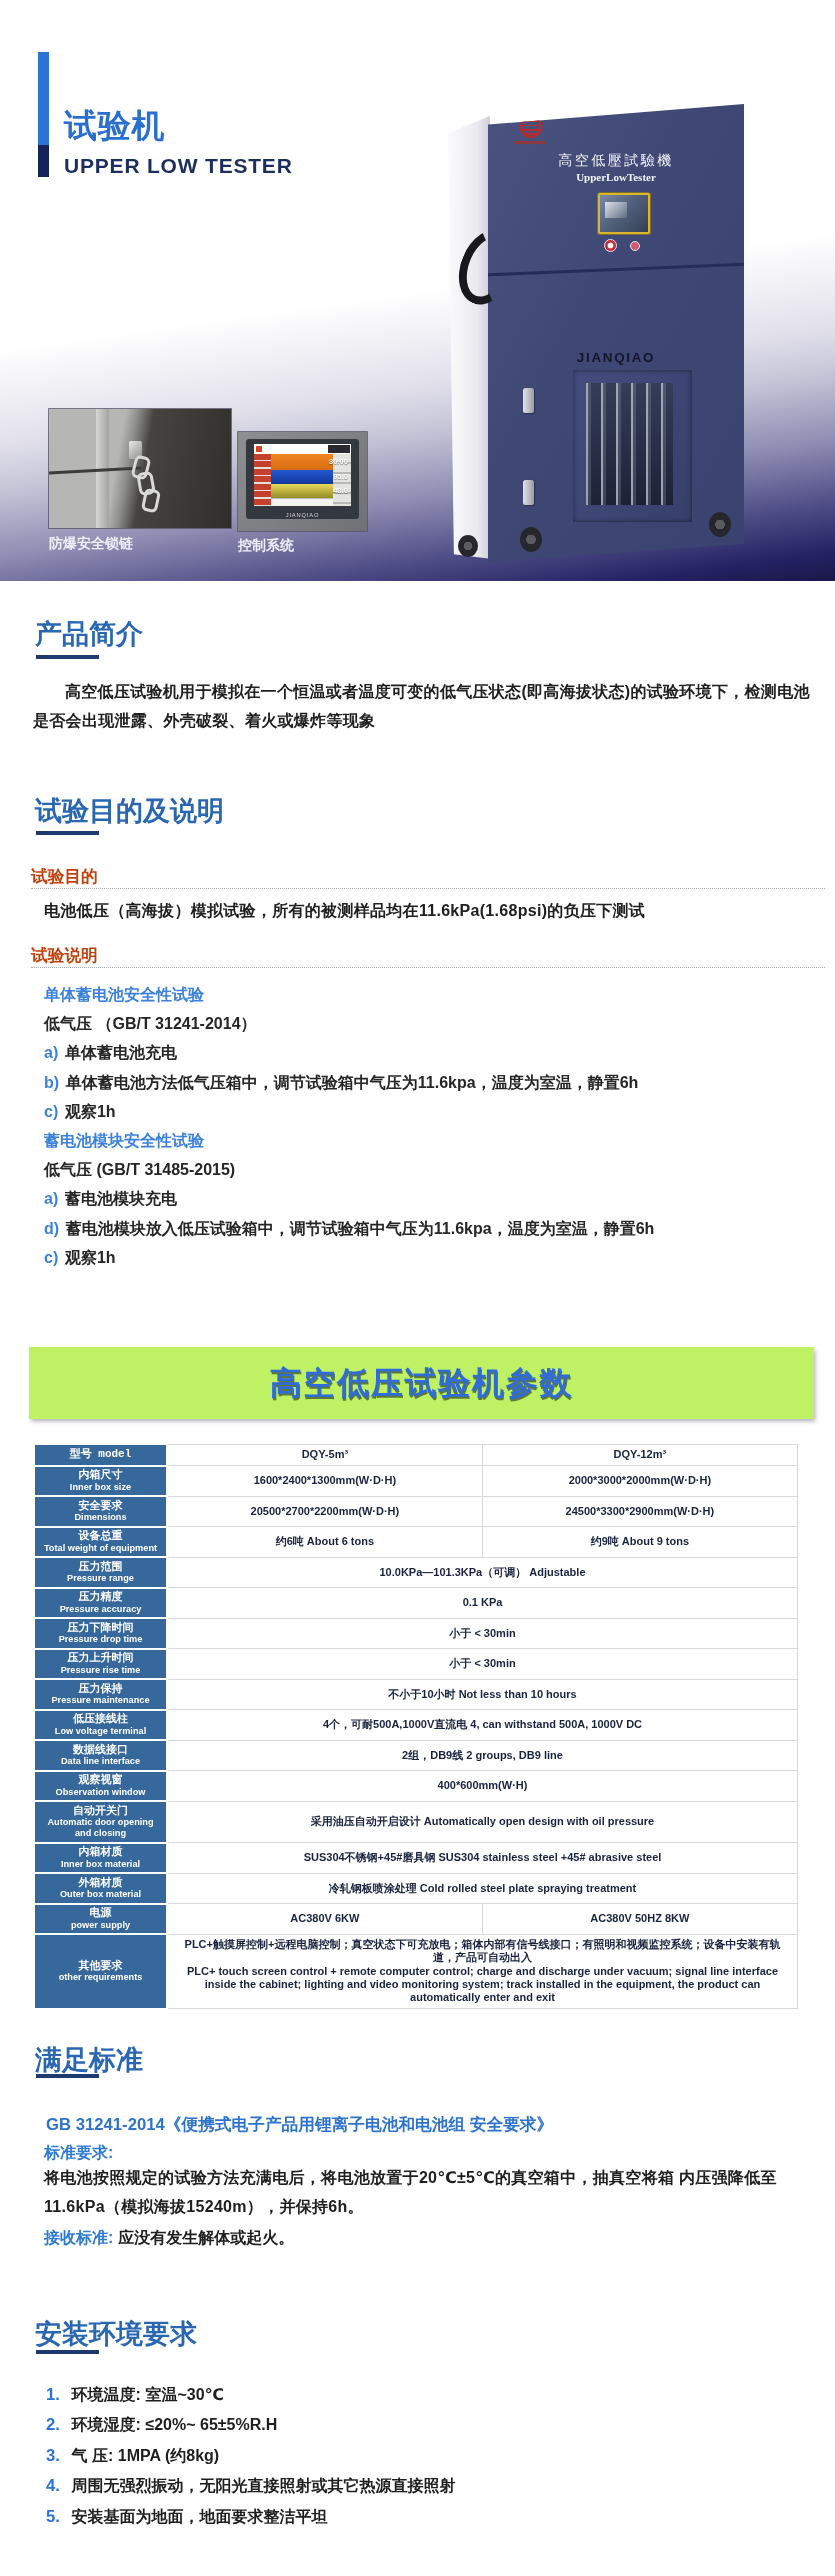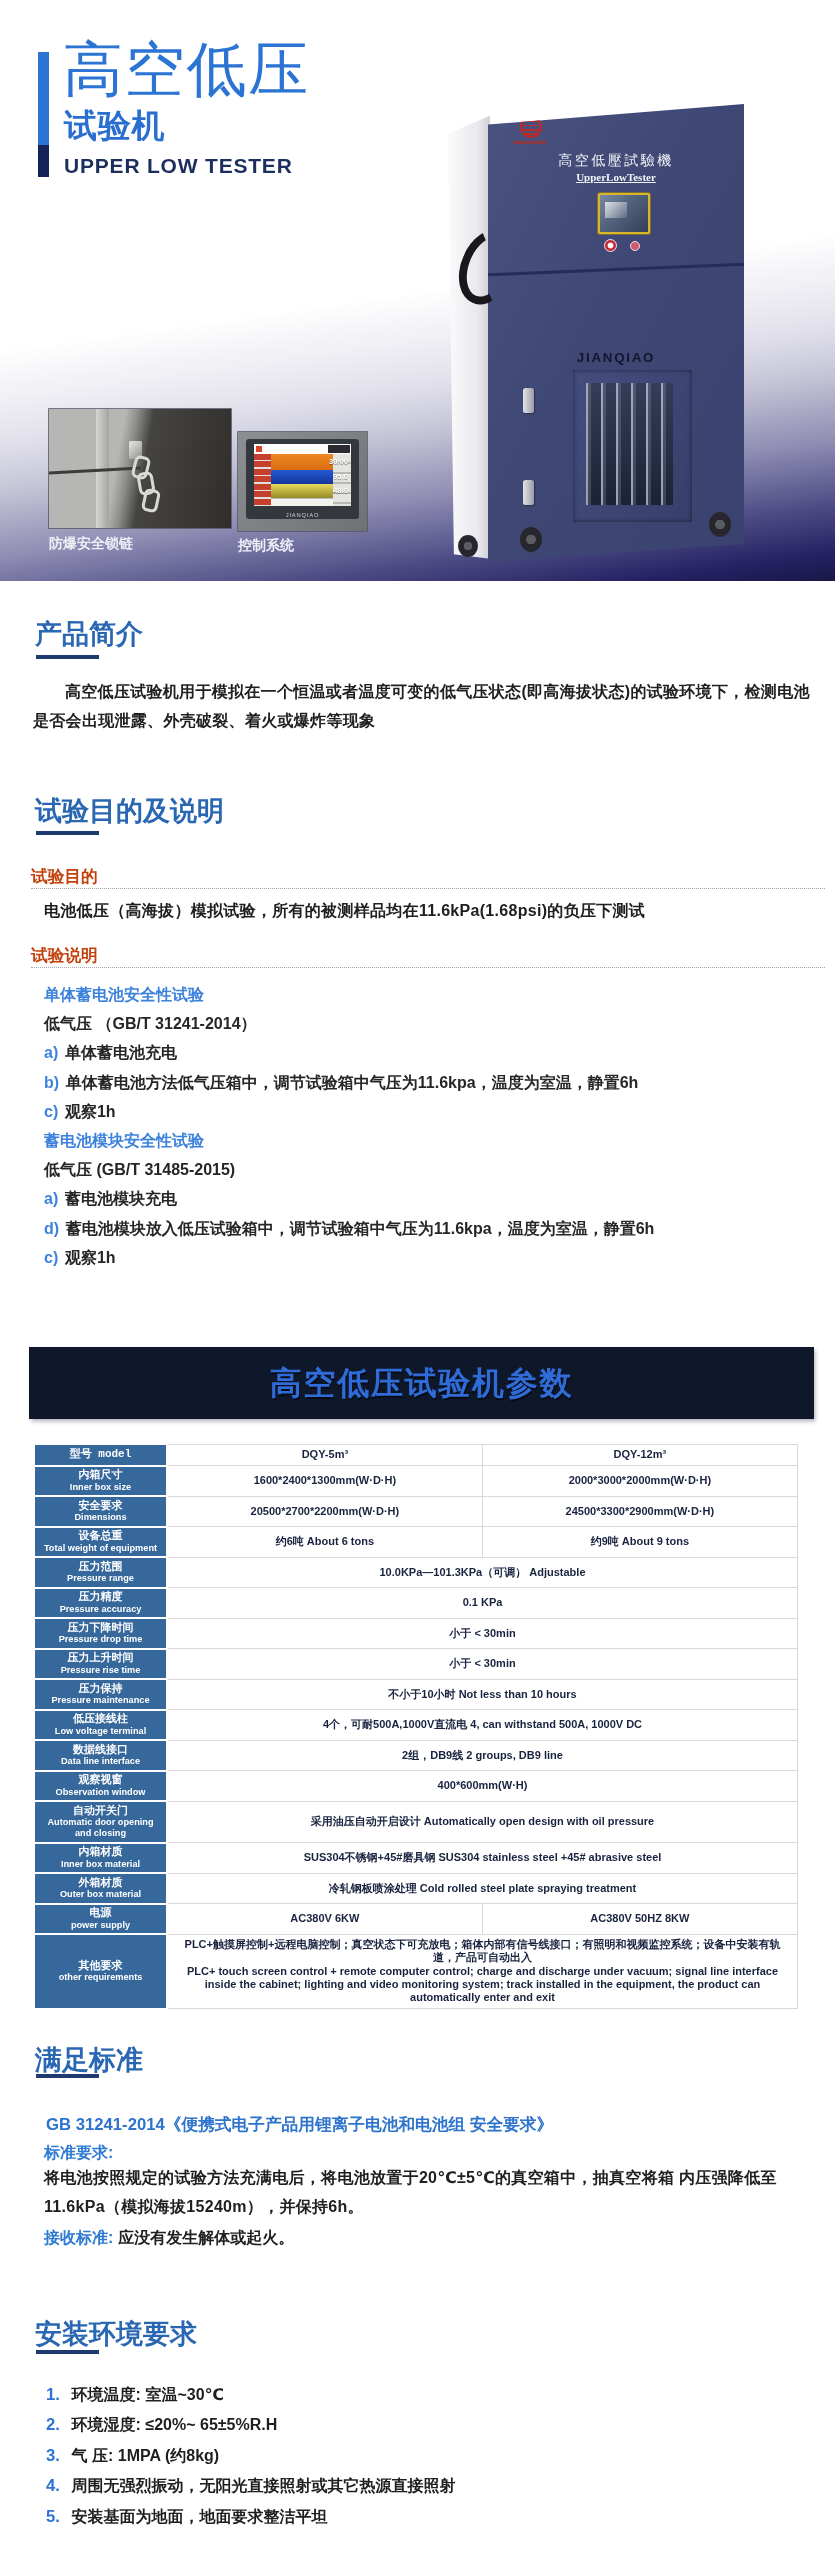--- a/index.html
+++ b/index.html
@@ -16,21 +16,21 @@
   .t-en{position:absolute;left:64px;top:154px;font-size:21px;color:#1c2e5e;font-weight:800;letter-spacing:0.8px;white-space:nowrap;}
 
   
   .machine{position:absolute;left:448px;top:104px;width:297px;height:464px;}
   .m-side{position:absolute;left:0;top:11.7px;width:42px;height:443px;background:linear-gradient(90deg,#fbfbfc,#e9e9ee 70%,#cfcfd8);clip-path:polygon(0 4%,100% 0,100% 100%,14% 99%);}
   .m-front{position:absolute;left:40px;top:0;width:256px;height:458px;background:linear-gradient(118deg,#4a527f,#3f4775 45%,#3a4270);clip-path:polygon(0 4.5%,100% 0,100% 96%,0 100%);}
   .m-logo{position:absolute;left:32px;top:11.7px;width:18.4px;height:18.4px;border:2.5px solid #bb2a28;border-radius:50%;
     background:repeating-linear-gradient(180deg,transparent 0 2.5px,#bb2a28 2.5px 4.2px);}
   .m-logo-sub{position:absolute;left:25px;top:37px;width:33px;height:2.5px;background:#a2322f;opacity:.75;}
   .m-name-cn{position:absolute;left:0;width:100%;top:48px;text-align:center;color:#f2f3f8;font-size:14px;letter-spacing:2.5px;}
-  .m-name-en{position:absolute;left:0;width:100%;top:67px;text-align:center;color:#f2f3f8;font-size:11px;font-weight:700;font-family:"Liberation Serif","DejaVu Serif",serif;text-decoration:underline;}
+  .m-name-en{position:absolute;left:0;width:100%;top:67px;text-align:center;color:#f2f3f8;font-size:11px;font-weight:700;font-family:"Liberation Serif","DejaVu Serif",serif;}
   .m-screen{position:absolute;left:110px;top:89px;width:48px;height:37px;border:2.5px solid #d9b62b;border-radius:1.7px;
     background:linear-gradient(135deg,#7b89a6 0%,#55657f 40%,#333f56 100%);box-shadow:0 0 0 0.8px #8f7a1c;}
   .m-screen-hl{position:absolute;left:5px;top:6.7px;width:22px;height:16.7px;background:linear-gradient(135deg,rgba(255,255,255,.75),rgba(255,255,255,.1));}
   .m-btn1{position:absolute;left:116px;top:135px;width:11px;height:11px;border-radius:50%;background:radial-gradient(circle at 50% 50%,#ffffff 0 2.5px,#c62b3a 3.3px);border:1.7px solid #e6e6ee;}
   .m-btn2{position:absolute;left:142px;top:137px;width:8.4px;height:8.4px;border-radius:50%;background:#d25a70;border:1.7px solid #e6e6ee;}
   .m-seam{position:absolute;left:0;top:164px;width:100%;height:2.5px;background:#252c58;transform:rotate(-2.4deg);}
   .m-brand{position:absolute;left:0;width:100%;top:246px;text-align:center;color:#15152e;font-size:13.4px;font-weight:800;letter-spacing:1.7px;}
   .m-window{position:absolute;left:85px;top:266px;width:119px;height:152px;background:linear-gradient(120deg,#454d7e,#373f6c);box-shadow:inset 0 0 5px rgba(0,0,0,.5);}
   .m-glass{position:absolute;left:13.4px;top:13.4px;width:87px;height:122px;background:#222841;
     background-image:repeating-linear-gradient(90deg,rgba(186,192,204,.8) 0 2.5px,rgba(120,128,146,.35) 2.5px 5px,rgba(20,24,40,.1) 5px 15px),linear-gradient(180deg,#39415f,#1d2338);}
@@ -72,21 +72,21 @@
   .h1-line{position:absolute;width:63px;height:4.2px;background:#1e3a6e;}
   .body-txt{position:absolute;font-size:16px;line-height:29px;color:#202020;font-weight:600;letter-spacing:0.3px;}
   .subhead{position:absolute;font-size:16.7px;font-weight:800;color:#c2410c;white-space:nowrap;}
   .dotline{position:absolute;width:794px;border-top:1.7px dotted #a3a7ad;height:0;}
 
   .pb-line{line-height:16.7px;margin-bottom:12.5px;font-size:16px;color:#262626;font-weight:600;white-space:nowrap;}
   .pb-title{color:#3c82dc;font-weight:700;}
   .pb-k{color:#3c82dc;font-weight:700;margin-right:6.7px;}
 
   
-  .param-hdr{position:absolute;left:29px;top:1347px;width:785px;height:72px;background:#0f172a;box-shadow:1.7px 3.3px 4.2px rgba(110,110,130,.55);}
+  .param-hdr{position:absolute;left:29px;top:1347px;width:785px;height:72px;background:#bef264;box-shadow:1.7px 3.3px 4.2px rgba(110,110,130,.55);}
   .param-hdr-t{width:100%;text-align:center;line-height:72px;font-size:32px;font-weight:800;color:#2f6cd8;text-shadow:0.8px 1.7px 0 rgba(0,0,0,.5);letter-spacing:1.7px;}
   table.params{position:absolute;left:35px;top:1444px;width:763px;border-collapse:collapse;table-layout:fixed;}
   table.params col.c0{width:132px;}
   table.params td{vertical-align:middle;}
   td.lbl{background:#36689b;border-bottom:2.5px solid #ffffff;border-right:2.5px solid #ffffff;color:#fff;text-align:center;padding:2.5px 3.3px;}
   .lcn{font-size:11px;font-weight:700;line-height:12.5px;font-family:Liberation Mono, monospace;}
   .len{font-size:9.2px;font-weight:700;line-height:11px;}
   td.val{border:0.8px solid #d9d9d9;background:#fff;text-align:center;color:#19233f;font-weight:700;font-size:11px;line-height:13.4px;padding:3.3px 8.4px;}
   td.val.pre{white-space:pre-line;}
 
@@ -103,21 +103,20 @@
   .ins-txt{color:#1e1e1e;font-size:16px;font-weight:600;}
 </style>
 </head>
 <body>
 
 <div class="page">
 
   <div class="hero">
     <div class="vbar-top"></div>
     <div class="vbar-bot"></div>
-    <div class="t-cn1">高空低压</div>
     <div class="t-cn2">试验机</div>
     <div class="t-en">UPPER LOW TESTER</div>
 
     <div class="machine">
       <div class="m-side"></div>
       <div class="m-front">
         <div class="m-logo"></div>
         <div class="m-logo-sub"></div>
         <div class="m-name-cn">高空低壓試驗機</div>
         <div class="m-name-en">UpperLowTester</div>

